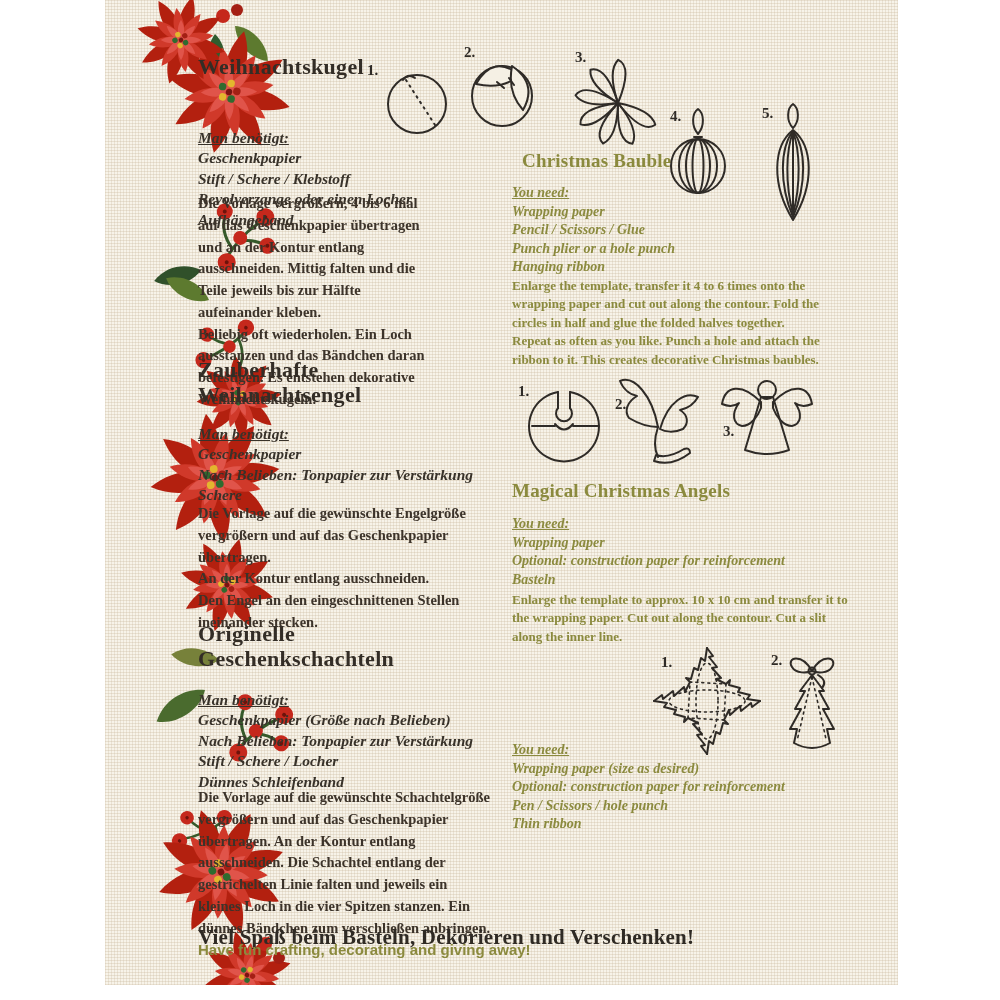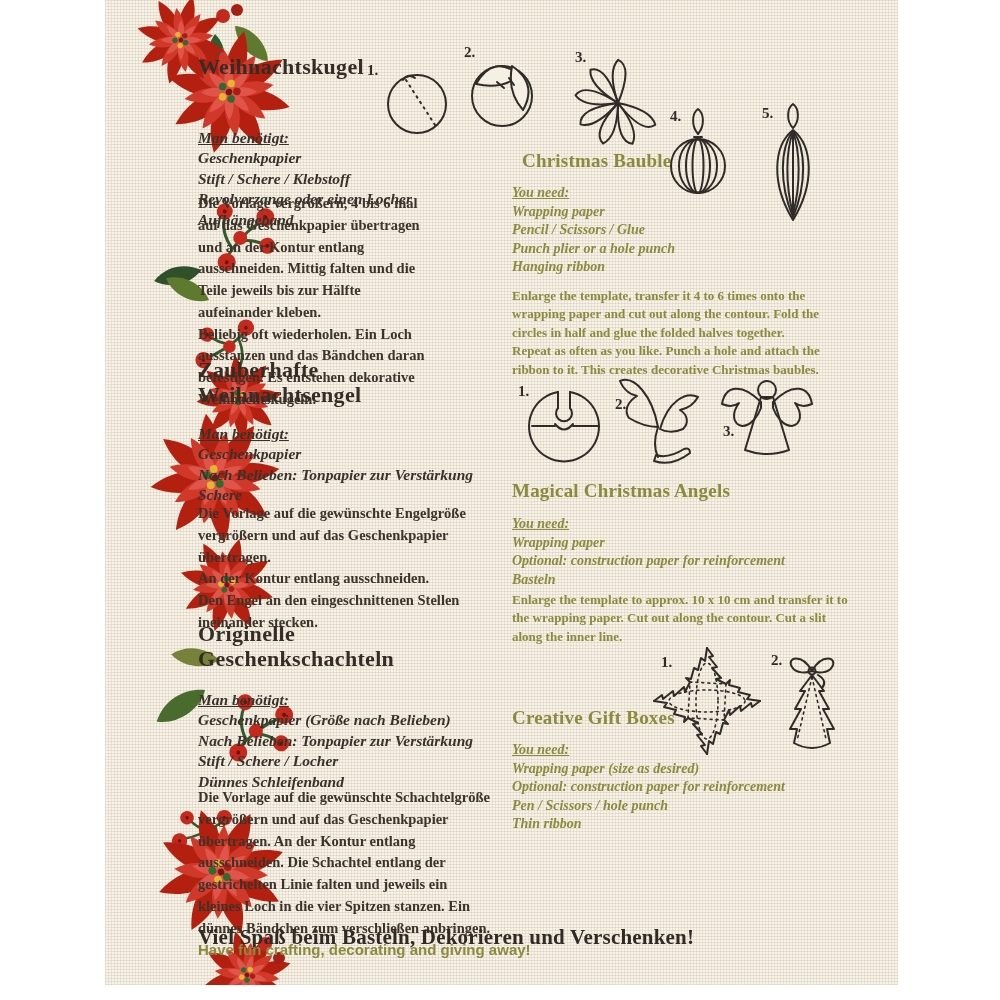--- a/index.html
+++ b/index.html
@@ -160,32 +160,31 @@
   <div class="abs de-body" style="left:93px;top:787px;width:295px;">Die Vorlage auf die gewünschte Schachtelgröße vergrößern und auf das Geschenkpapier übertragen. An der Kontur entlang ausschneiden. Die Schachtel entlang der gestrichelten Linie falten und jeweils ein kleines Loch in die vier Spitzen stanzen. Ein dünnes Bändchen zum verschließen anbringen.</div>
 
   <div class="abs en-title" style="left:407px;top:150px;width:340px;padding-left:10px;">Christmas Bauble</div>
   <div class="abs en-needs" style="left:407px;top:184px;width:340px;">
     <div class="lbl">You need:</div>
     <div>Wrapping paper</div>
     <div>Pencil / Scissors / Glue</div>
     <div>Punch plier or a hole punch</div>
     <div>Hanging ribbon</div>
   </div>
-  <div class="abs en-body" style="left:407px;top:287px;width:313px;">Enlarge the template, transfer it 4 to 6 times onto the wrapping paper and cut out along the contour. Fold the circles in half and glue the folded halves together. Repeat as often as you like. Punch a hole and attach the ribbon to it. This creates decorative Christmas baubles.</div>
+  <div class="abs en-body" style="left:407px;top:277px;width:313px;">Enlarge the template, transfer it 4 to 6 times onto the wrapping paper and cut out along the contour. Fold the circles in half and glue the folded halves together. Repeat as often as you like. Punch a hole and attach the ribbon to it. This creates decorative Christmas baubles.</div>
 
   <div class="abs en-title" style="left:407px;top:480px;width:340px;">Magical Christmas Angels</div>
   <div class="abs en-needs" style="left:407px;top:515px;width:345px;">
     <div class="lbl">You need:</div>
     <div>Wrapping paper</div>
     <div>Optional: construction paper for reinforcement</div>
     <div>Basteln</div>
   </div>
   <div class="abs en-body" style="left:407px;top:591px;width:345px;">Enlarge the template to approx. 10 x 10 cm and transfer it to the wrapping paper. Cut out along the contour. Cut a slit along the inner line.</div>
 
-  <div class="abs en-title" style="left:407px;top:707px;width:340px;">Creative Gift Boxes</div>
   <div class="abs en-needs" style="left:407px;top:741px;width:345px;">
     <div class="lbl">You need:</div>
     <div>Wrapping paper (size as desired)</div>
     <div>Optional: construction paper for reinforcement</div>
     <div>Pen / Scissors / hole punch</div>
     <div>Thin ribbon</div>
   </div>
 
   <span class="abs stepnum" style="left:262px;top:62px;">1.</span>
   <svg class="abs ill" style="left:268px;top:58px;" width="90" height="90" viewBox="0 0 90 90">

